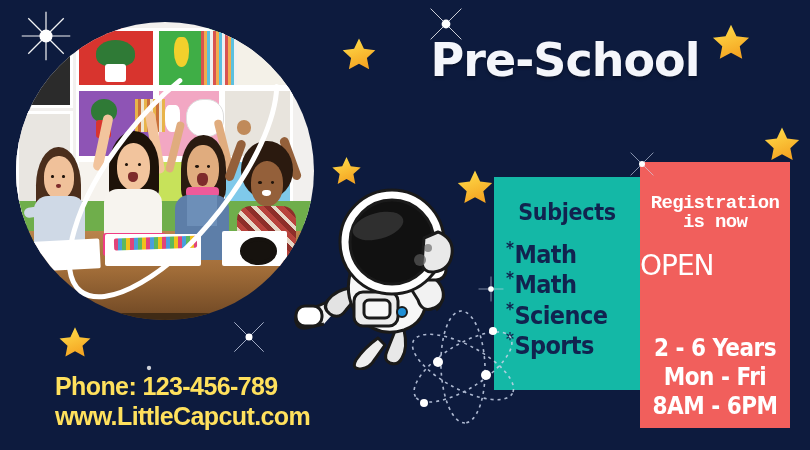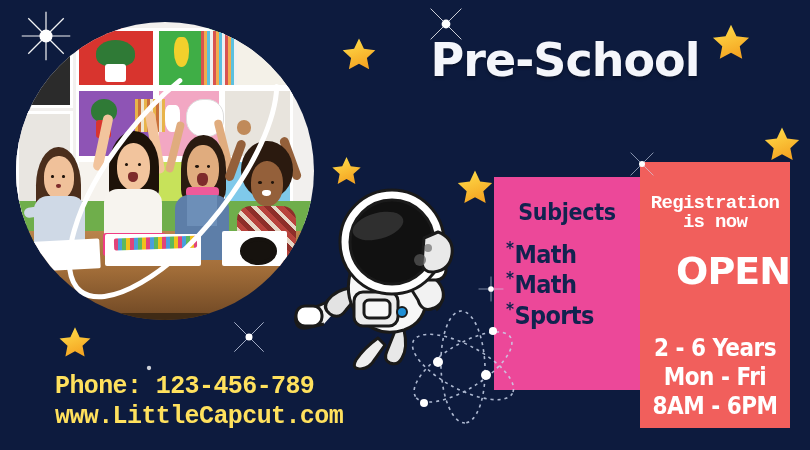--- a/index.html
+++ b/index.html
@@ -105,21 +105,21 @@
     text-align:center;color:#f4f6fb;
     font-family:"DejaVu Sans", sans-serif;
     font-weight:bold;font-size:46px;line-height:1.07;
     letter-spacing:-1px;
     text-shadow:0 2px 3px rgba(0,0,0,.35);
   }
   .title .line2{display:block;}
 
   .subjects-panel{
     position:absolute;left:494px;top:177px;width:146px;height:213px;
-    background:#ec4899;
+    background:#14b8a6;
   }
   .subjects-title{
     position:absolute;left:0;right:0;top:22px;text-align:center;
     color:#11234f;font-family:"DejaVu Sans Condensed","DejaVu Sans",sans-serif;
     font-weight:bold;font-size:23px;letter-spacing:-.3px;
   }
   .subjects-list{
     position:absolute;left:12px;top:62px;right:6px;
     color:#11234f;font-family:"DejaVu Sans Condensed","DejaVu Sans",sans-serif;
     font-weight:bold;font-size:25px;line-height:1.12;letter-spacing:-.6px;
@@ -131,34 +131,34 @@
   .reg-panel{
     position:absolute;left:640px;top:162px;width:150px;height:266px;
     background:#f15f5c;
   }
   .reg-top{
     position:absolute;left:4px;right:4px;top:32px;text-align:center;
     color:#ffffff;font-family:Liberation Mono, monospace;
     font-weight:bold;font-size:19px;line-height:1.02;letter-spacing:-.7px;
   }
   .reg-open{
-    position:absolute;left:0;right:0;top:90px;text-align:right;
+    position:absolute;left:0;right:0;top:90px;text-align:left;
     color:#ffffff;font-family:"DejaVu Sans", sans-serif;
-    font-weight:bold;font-size:38px;letter-spacing:-1px;line-height:1;
+    font-weight:normal;font-size:28px;letter-spacing:-1px;line-height:1;
   }
   .reg-details{
     position:absolute;left:2px;right:2px;top:152px;text-align:center;
     color:#ffffff;font-family:"DejaVu Sans Condensed","DejaVu Sans",sans-serif;
     font-weight:bold;font-size:24px;line-height:1.2;letter-spacing:-.5px;margin-top:20px;
   }
   .reg-details span{display:block;white-space:nowrap;}
 
   .contact{
     position:absolute;left:55px;top:372px;width:300px;
-    color:#ffe15d;font-family:Liberation Mono, monospace;
+    color:#ffe15d;font-family:Liberation Sans, sans-serif;
     font-weight:bold;font-size:25px;line-height:1.18;letter-spacing:-.6px;
     text-align:left;white-space:nowrap;
   }
   .contact span{display:block;}
   .contact .line2{font-size:25px;}
 
   
   .star{position:absolute;}
   .sparkle{position:absolute;}
   .astronaut{position:absolute;left:292px;top:170px;width:180px;height:200px;}
@@ -264,20 +264,21 @@
   <div class="title">
     <span>Pre-School</span>
   </div>
 
   <div class="subjects-panel">
     <div class="subjects-title">Subjects</div>
     <div class="subjects-list">
       <ul>
         <li><span class="ast">*</span><span>Math</span></li>
         <li><span class="ast">*</span><span>Math</span></li>
+        <li><span class="ast">*</span><span>Science</span></li>
         <li><span class="ast">*</span><span>Sports</span></li>
       </ul>
     </div>
   </div>
 
   <div class="reg-panel">
     <div class="reg-top">
       <span>Registration</span><br>
       <span>is now</span>
     </div>

